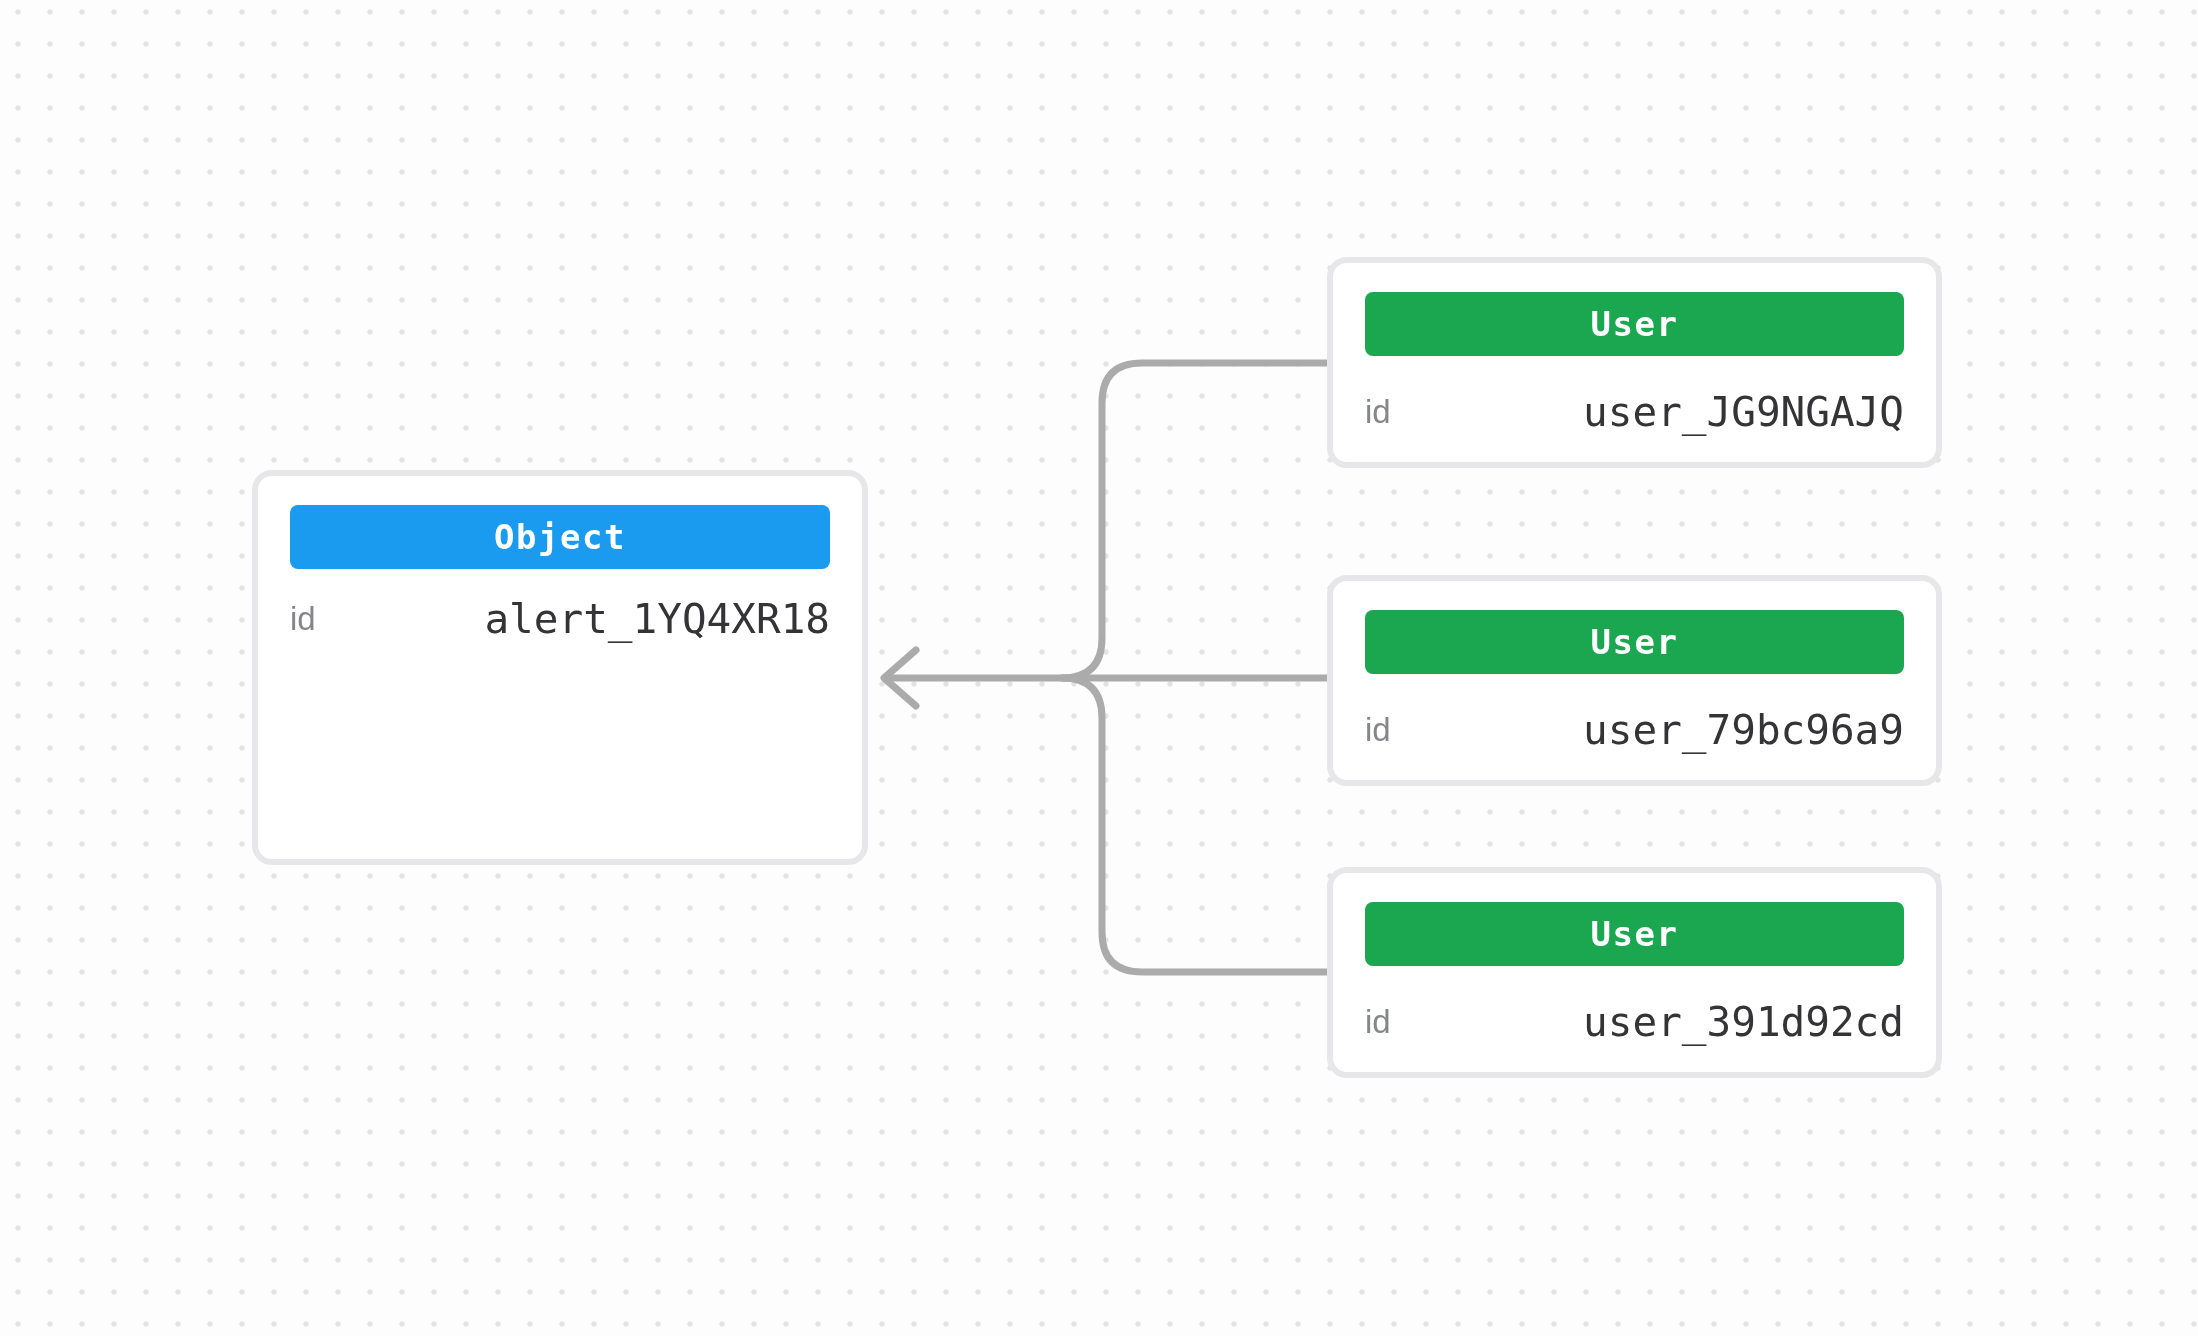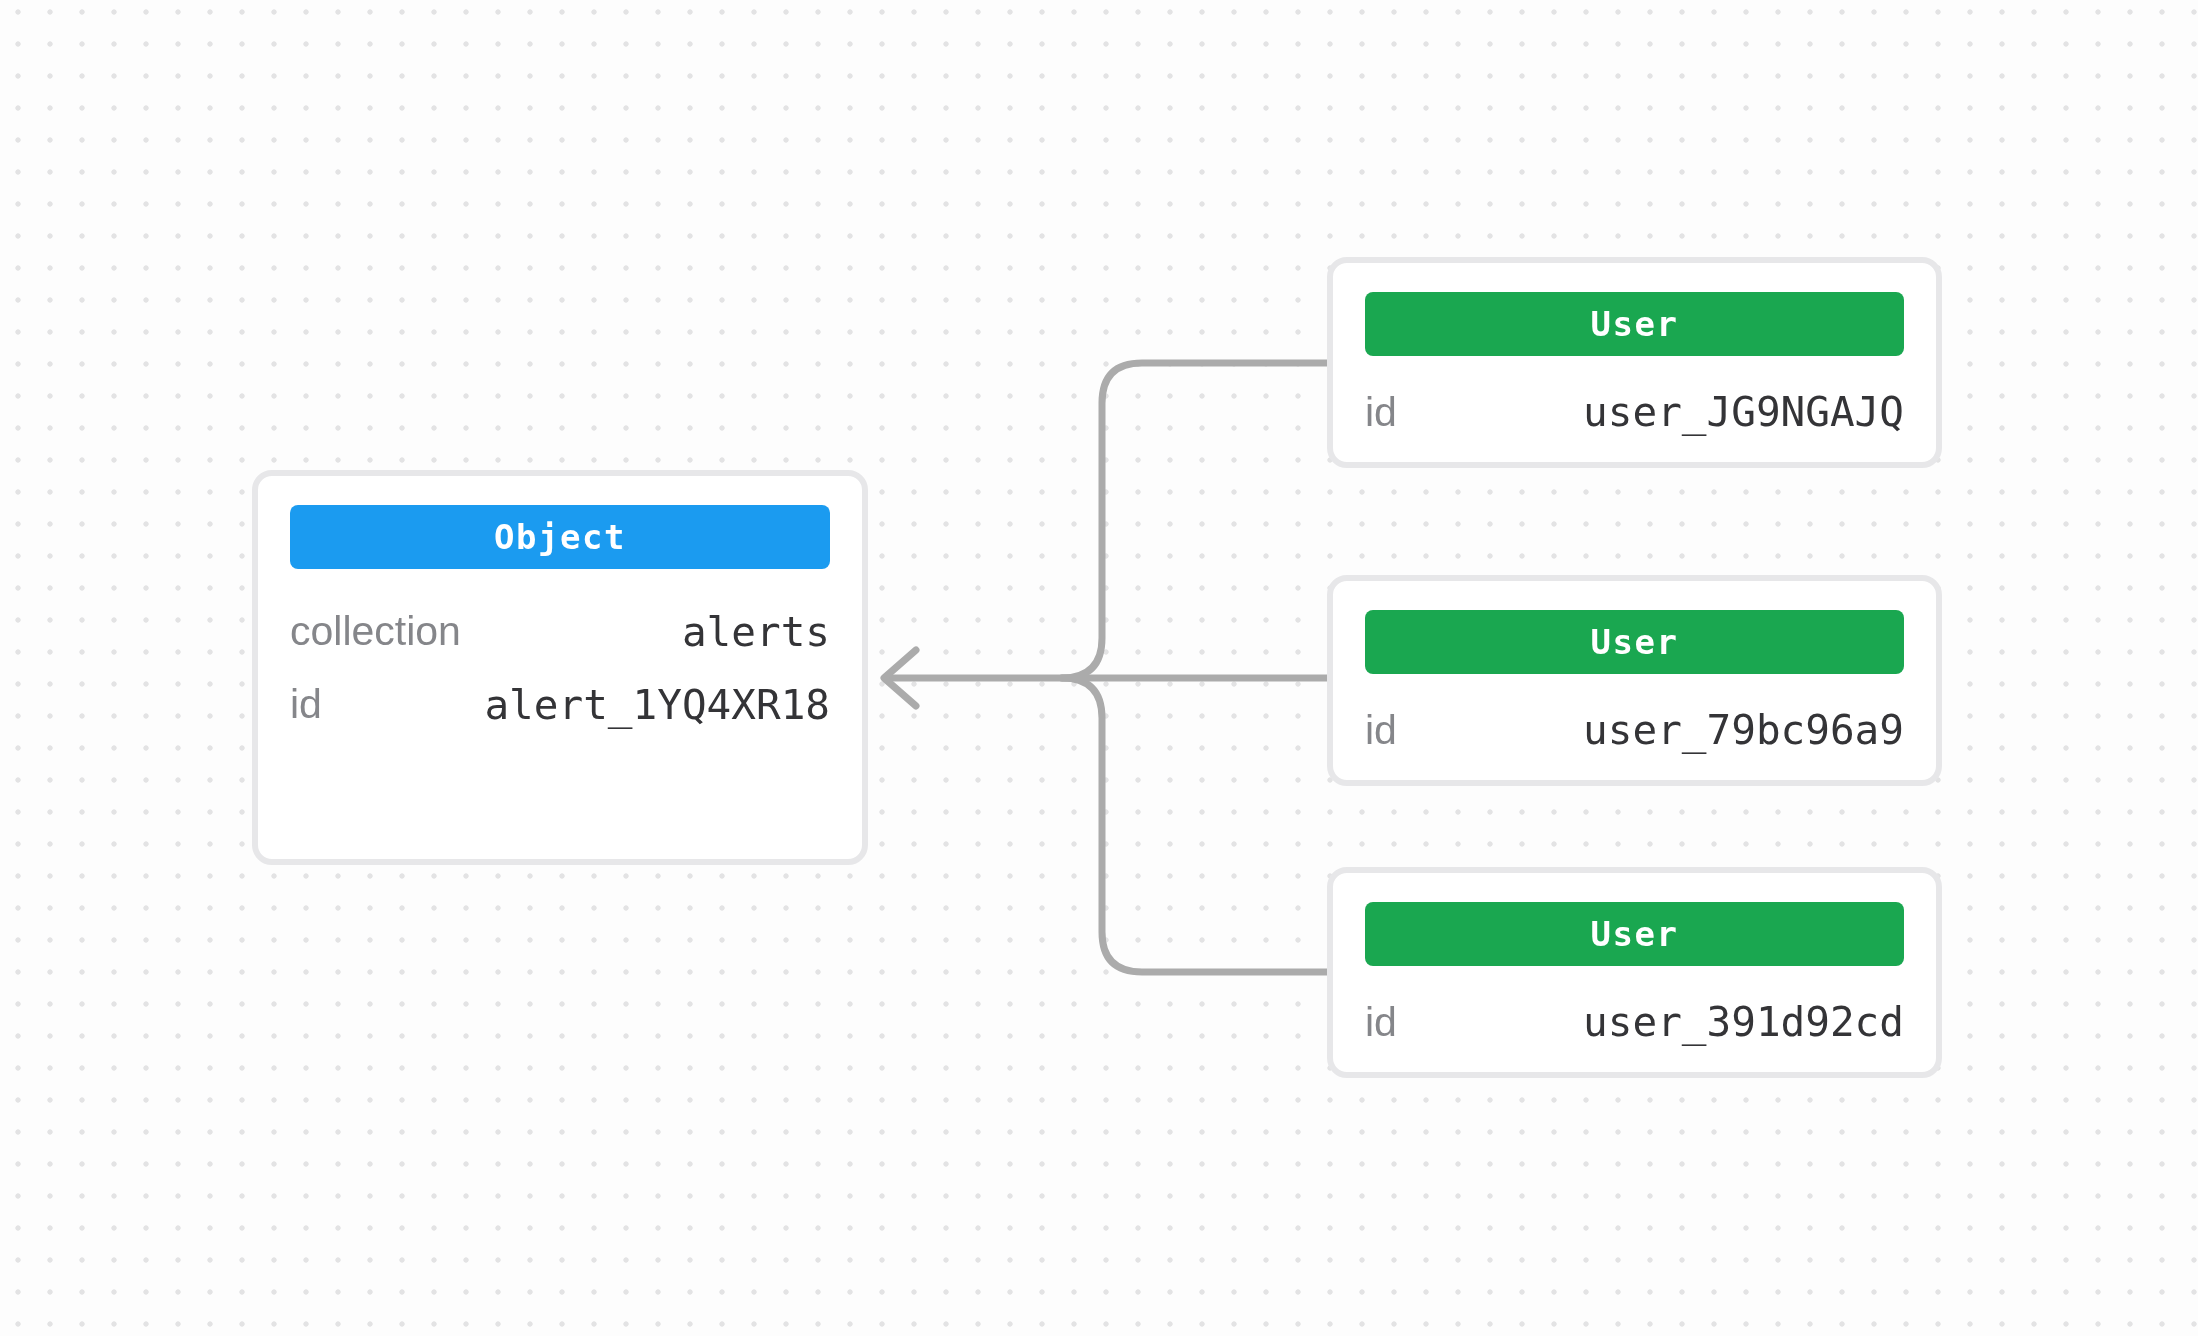--- a/index.html
+++ b/index.html
@@ -43,21 +43,21 @@
     font-family:"DejaVu Sans Mono",monospace;
     font-size:34px;letter-spacing:1.5px;font-weight:bold;
   }
   .card-header.blue{background:var(--object_header_blue);}
   .card-header.green{background:var(--user_header_green);}
   .row{
     height:47px;display:flex;align-items:center;
     justify-content:space-between;padding:0 32px;
   }
   .row .lbl{
-    color:var(--label_gray);font-size:41px;
+    color:var(--label_gray);font-size:33px;
     font-family:"Liberation Sans",sans-serif;
   }
   .row .val{
     color:var(--value_dark);font-size:41px;
     font-family:"DejaVu Sans Mono",monospace;
     white-space:pre;
   }
   .rows-primary{margin-top:39px;}
   .rows-secondary{margin-top:26px;}
   .user-row{margin-top:32px;height:48px;}
@@ -75,26 +75,20 @@
 
   <svg class="connectors" width="2198" height="1336" viewBox="0 0 2198 1336">
     <path d="M 1330 363 H 1142 Q 1102 363 1102 403 V 638 Q 1102 678 1062 678"></path>
     <path d="M 1330 972 H 1142 Q 1102 972 1102 932 V 718 Q 1102 678 1062 678"></path>
     <path d="M 886 678 H 1330"></path>
     <path d="M 916 650 L 884 678 L 916 706"></path>
   </svg>
 
   <div class="card object-card">
     <div class="card-header blue">Object</div>
-    <div class="rows-primary">
-      <div class="row">
-        <span class="lbl">collection</span>
-        <span class="val">alerts</span>
-      </div>
-    </div>
     <div class="rows-secondary">
       <div class="row">
         <span class="lbl">id</span>
         <span class="val">alert_1YQ4XR18</span>
       </div>
     </div>
   </div>
 
   <div class="card user-card user-card-1">
     <div class="card-header green">User</div>

